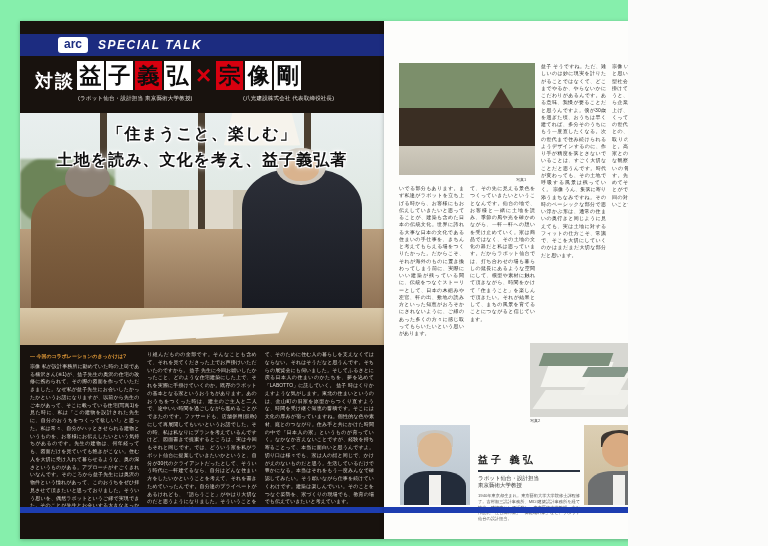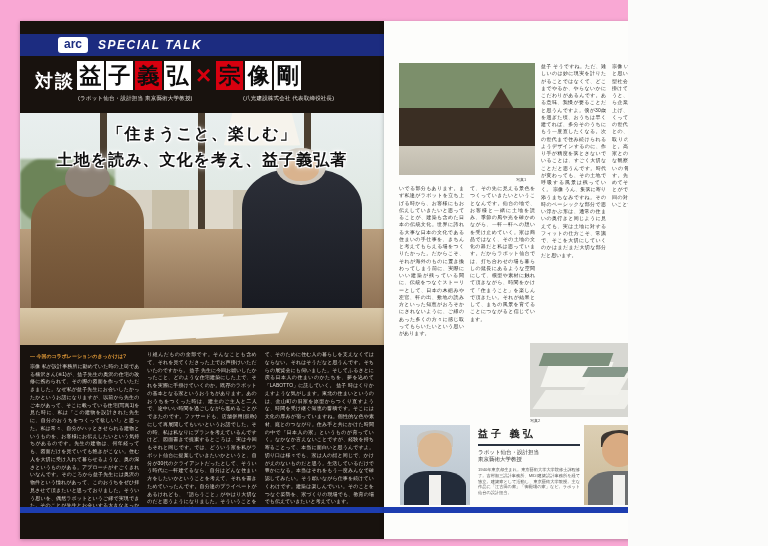--- a/index.html
+++ b/index.html
@@ -1,16 +1,16 @@
 <!DOCTYPE html>
 <html><head>
 <meta charset="utf-8">
 <style>
   html,body{margin:0;padding:0;background:#fbfbfa;font-family:"Liberation Sans","DejaVu Sans",sans-serif;}
-  .canvas{position:relative;width:628px;height:546px;background:#f9a8d4;overflow:hidden;}
+  .canvas{position:relative;width:628px;height:546px;background:#86efac;overflow:hidden;}
   .page{position:absolute;top:21px;height:518px;box-shadow:0 1px 4px rgba(0,0,0,.25);}
   .page-left{left:20px;width:364px;background:#18120e;}
   .page-right{left:384px;width:380px;background:#fdfdfb;border-right:1px solid #d9d7d2;box-sizing:border-box;}
   
   .navybar{position:absolute;left:0;right:0;top:13px;height:22px;background:#1c2c80;}
   .arcbox{position:absolute;left:38px;top:3px;width:30px;height:16px;background:#fff;border-radius:3px;
           color:#1c2c80;font-weight:bold;font-size:12px;line-height:15px;text-align:center;}
   .sptalk{position:absolute;left:78px;top:4px;color:#fff;font-style:italic;font-weight:bold;
           font-size:12px;letter-spacing:1.5px;line-height:14px;}
   .labotto{position:absolute;right:16px;top:3px;color:#fff;font-weight:bold;font-size:14px;
@@ -99,21 +99,21 @@
   .pp-head{position:absolute;left:26%;top:10%;width:48%;height:42%;border-radius:50%;}
   .pp1 .pp-head{background:#dbb893;}
   .pp2 .pp-head{background:#d9ab82;}
   .pp-hair{position:absolute;left:24%;top:6%;width:52%;height:22%;border-radius:50% 50% 0 0;}
   .pp1 .pp-hair{background:#c9c6c0;}
   .pp2 .pp-hair{background:#3d3631;}
   .pp-body{position:absolute;left:6%;bottom:-4%;width:88%;height:46%;border-radius:40% 40% 0 0;}
   .pp1 .pp-body{background:#232c3a;}
   .pp2 .pp-body{background:#6d6f70;}
   .pp-shirt{position:absolute;left:42%;bottom:0;width:16%;height:38%;background:#f2f1ee;}
-  .pinfo{padding:2px 0 0 8px;flex:1;min-width:0;}
+  .pinfo{padding:2px 0 0 8px;flex:1;min-width:0;margin-top:26px;}
   .pname{font-weight:bold;font-size:10px;letter-spacing:3px;color:#1a1a1a;
          border-bottom:2px solid #2a3340;padding-bottom:3px;margin-bottom:3px;}
   .ptitle{font-size:5.5px;color:#333;line-height:1.35;}
   .pbio{font-size:4.2px;color:#555;line-height:1.4;text-align:justify;margin-top:3px;overflow:hidden;max-height:40px;}
 </style>
 </head>
 <body>
 
 <div class="canvas">
 

